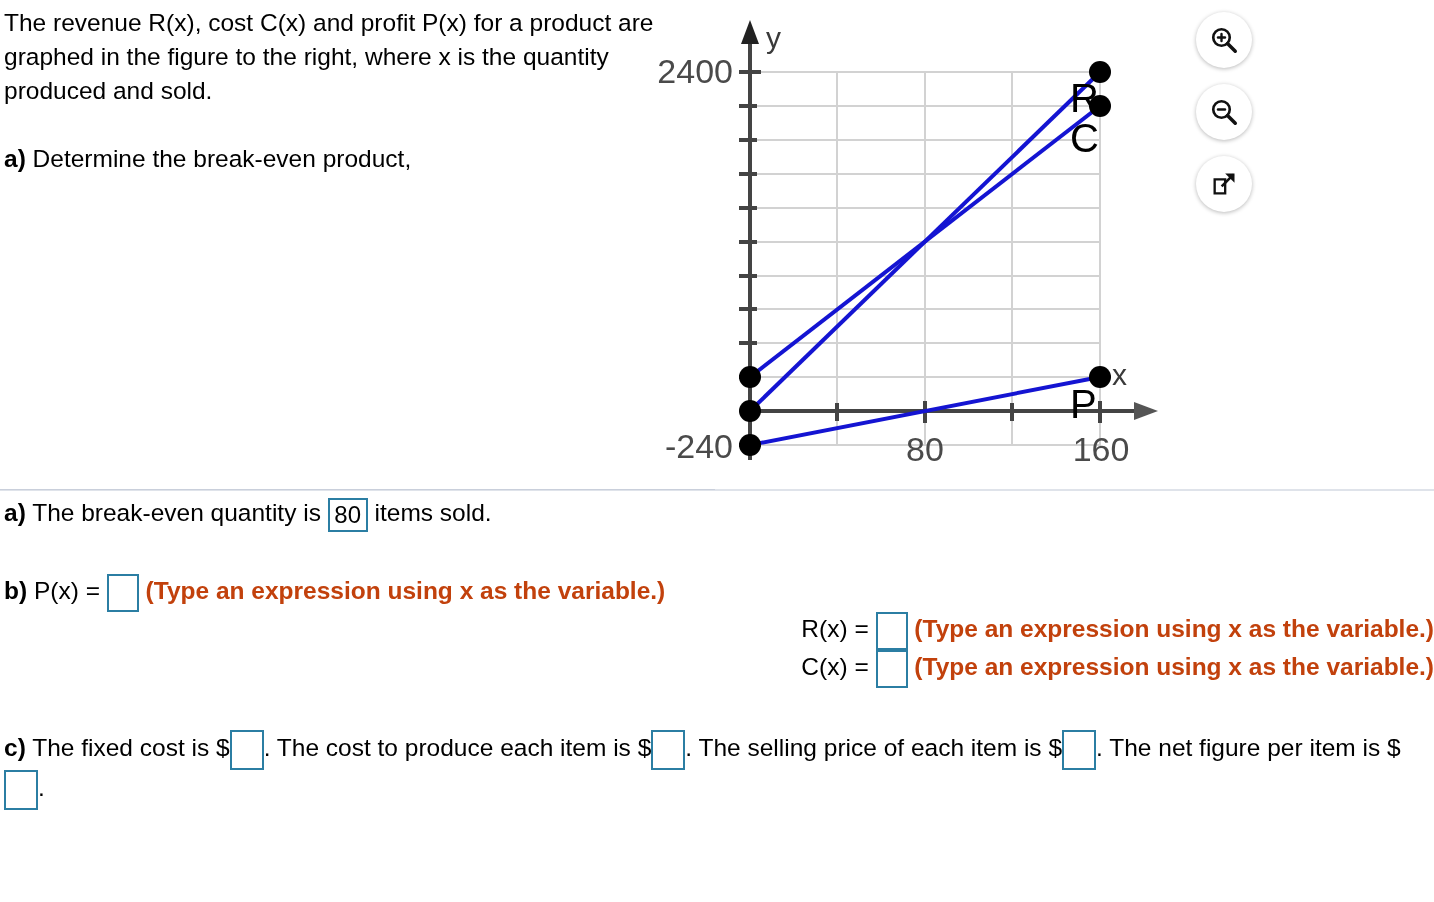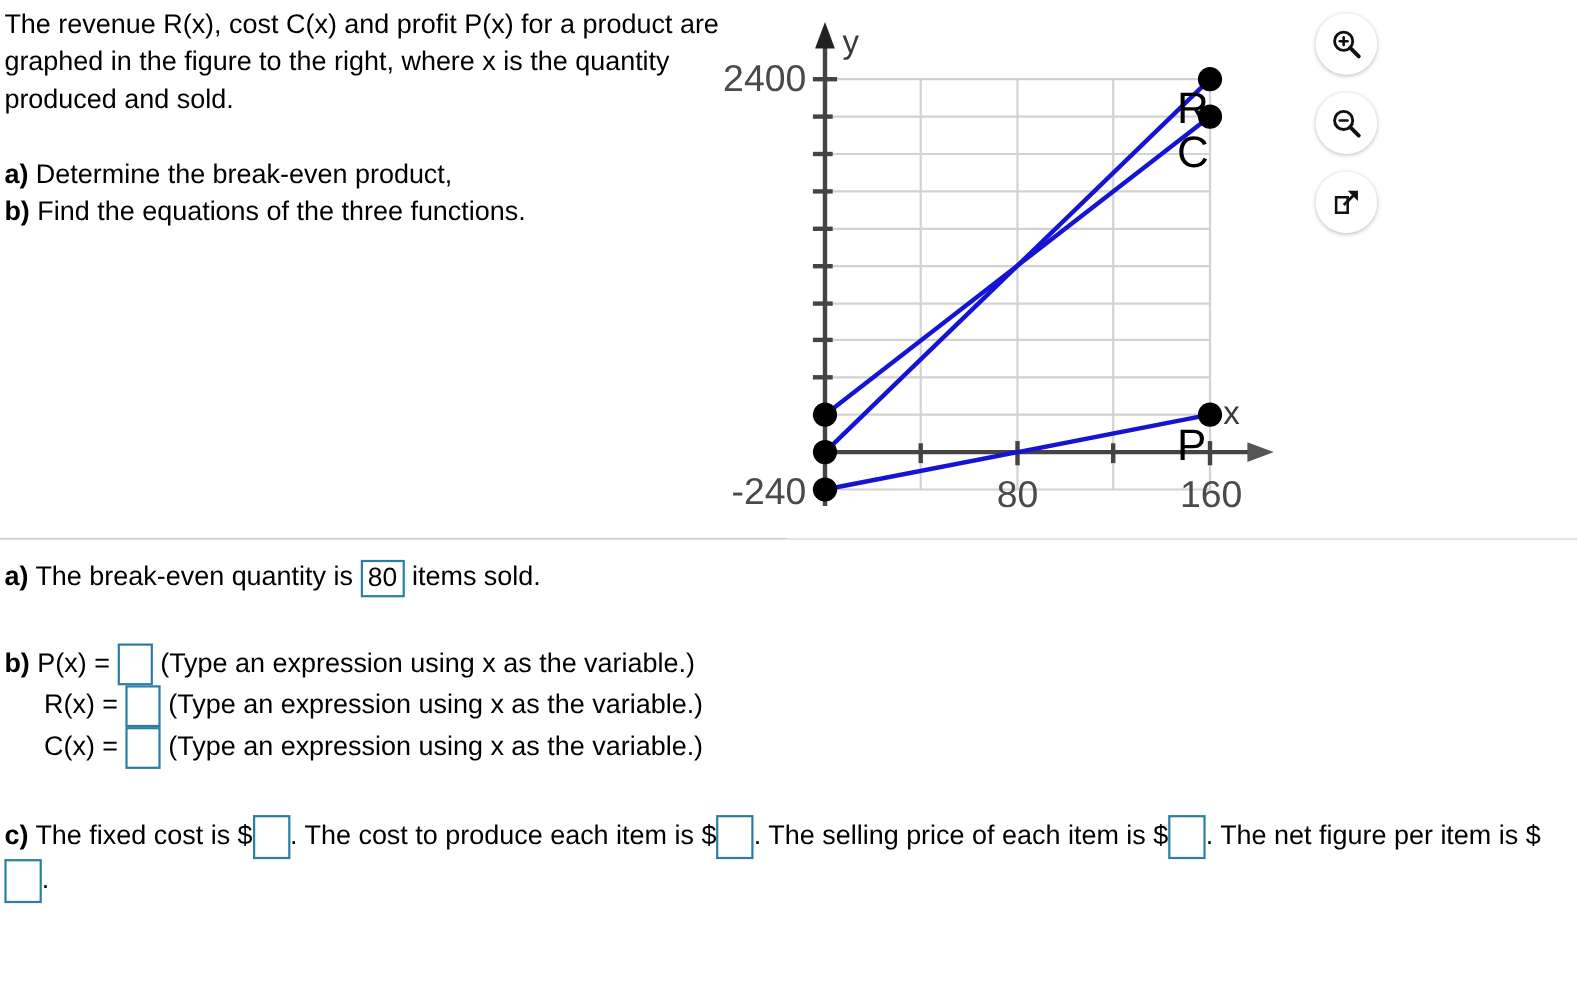--- a/index.html
+++ b/index.html
@@ -96,30 +96,30 @@
     font-size: 24.5px;
     line-height: 34px;
   }
 
   .ans-line {
     display: block;
     white-space: nowrap;
     padding-left: 4px;
   }
 
-  .ans-block-a { margin-top: 12px; }
+  .ans-block-a { }
   .ans-block-b { margin-top: 42px; }
   .ans-block-c { margin-top: 42px; }
 
   .fn-row { display: block; white-space: nowrap; padding-left: 4px; }
-  .fn-row.indent { padding-left: 40px; }
+  .fn-row.indent { padding-left: 40px; text-align: right; }
 
   .hint {
-    color: #000000;
-    font-weight: normal;
+    color: #c2410c;
+    font-weight: bold;
   }
 
   
   .abox {
     display: inline-block;
     border: 2px solid #2b7ea3;
     background: #ffffff;
     vertical-align: middle;
     box-sizing: border-box;
     text-align: center;
@@ -148,21 +148,20 @@
 </style>
 </head>
 <body>
 
 <div id="question-area">
 
   <div id="problem-statement">
     <p class="para">The revenue R(x), cost C(x) and profit P(x) for a product are graphed in the figure to the right, where x is the quantity produced and sold.</p>
     <div class="gap"></div>
     <p class="para"><span class="lbl">a)</span> <span>Determine the break-even product,</span></p>
-    <p class="para"><span class="lbl">b)</span> <span>Find the equations of the three functions.</span></p>
   </div>
 
   <div id="figure">
     <svg width="540" height="480" viewBox="0 0 540 480">
 
       <g stroke="#d2d2d2" stroke-width="2">
         <line x1="110" y1="72" x2="461" y2="72"></line>
         <line x1="110" y1="106" x2="461" y2="106"></line>
         <line x1="110" y1="140" x2="461" y2="140"></line>
         <line x1="110" y1="174" x2="461" y2="174"></line>

